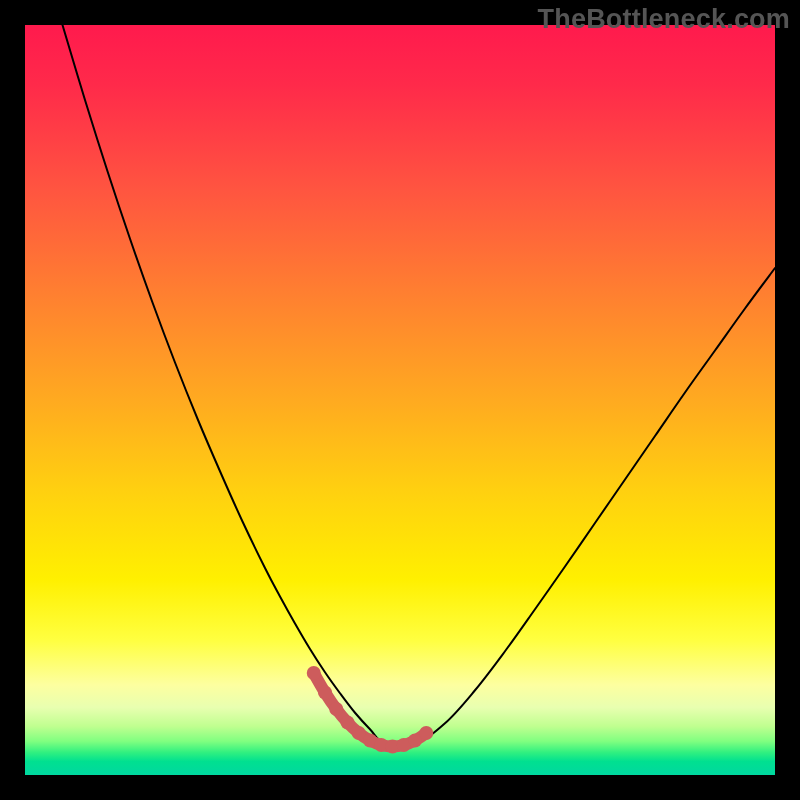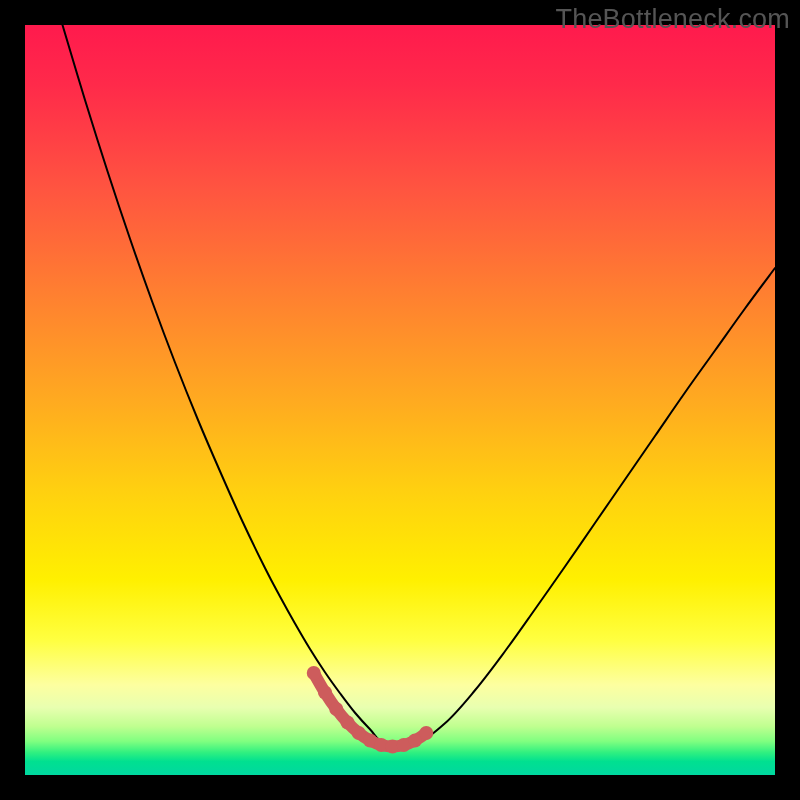--- a/index.html
+++ b/index.html
@@ -34,21 +34,21 @@
       #00e090 98.2%,
       #00d8a0 100%
     );
   }
   .watermark {
     position: absolute;
     top: 4px;
     right: 10px;
     color: #555;
     font-size: 27px;
-    font-weight: 400;
+    font-weight: 700;
     letter-spacing: 0.2px;
     z-index: 5;
   }
   svg.plot {
     position: absolute;
     left: 0; top: 0;
     width: 750px;
     height: 750px;
     overflow: visible;
   }

